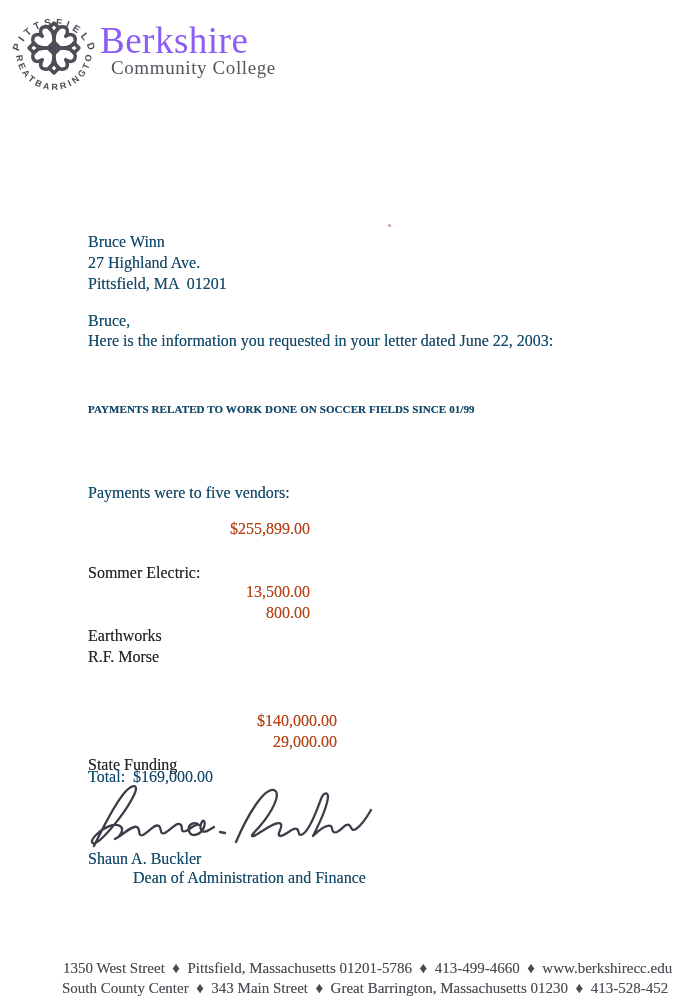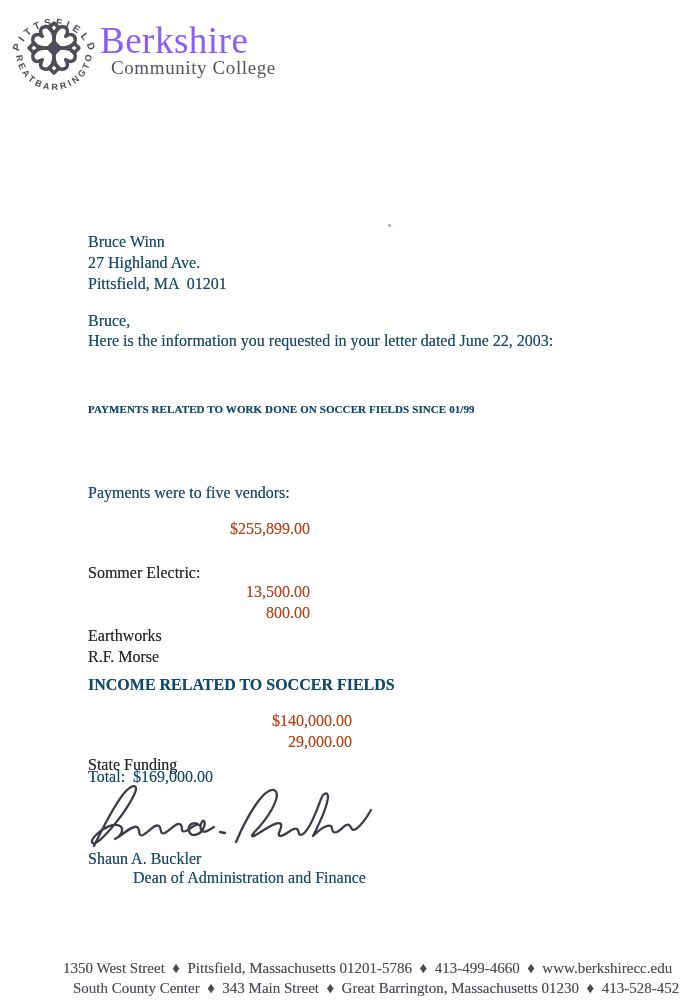--- a/index.html
+++ b/index.html
@@ -26,21 +26,21 @@
     font:16px "Liberation Serif",serif;color:#232328;white-space:pre;
     text-shadow:0 0 .4px rgba(45,45,52,.55);
     margin-top:44px;
   }
   .row .vamt{
     position:absolute;top:0;text-align:right;
     font:16px "Liberation Serif",serif;color:#c2410c;white-space:pre;
     text-shadow:0 0 .4px rgba(45,45,52,.55);
   }
   .vendor-col{left:130px;width:92px;}
-  .income-col{left:169px;width:95px;}
+  .income-col{left:154px;width:95px;}
   .org-name{
     position:absolute;left:100px;top:22px;
     font:37px/1 "Liberation Serif",serif;
     color:#8b5cf6;letter-spacing:.5px;
   }
   .org-sub{
     position:absolute;left:111px;top:58px;
     font:19px/1 "Liberation Serif",serif;
     color:#55555e;letter-spacing:.6px;
   }
@@ -110,21 +110,20 @@
   <div class="row" style="top:583px;">
     <span class="vname">Earthworks</span>
     <span class="vamt vendor-col">13,500.00</span>
   </div>
   <div class="row" style="top:604px;">
     <span class="vname">R.F. Morse</span>
     <span class="vamt vendor-col">800.00</span>
   </div>
 
 
-  <div class="line bold" style="left:88px;top:675px;">INCOME RELATED TO SOCCER FIELDS</div>
 
   <div class="row" style="top:712px;">
     <span class="vname">State Funding</span>
     <span class="vamt income-col">$140,000.00</span>
   </div>
   <div class="row" style="top:733px;">
     <span class="vamt income-col">29,000.00</span>
   </div>
 
   <div class="line" style="left:88px;top:767px;text-align:right;">Total:  $169,000.00</div>
@@ -134,15 +133,15 @@
       <path d="M10,64 C16,52 30,22 42,9 C50,1 55,3 50,13 C43,28 27,48 16,58 C8,65 5,60 12,53 C20,45 30,41 36,44 C41,47 36,55 31,57 C39,53 48,43 53,45 C57,47 53,55 59,53 C66,49 71,41 75,44 C78,46 75,53 81,51 C88,47 93,39 97,43 C99,46 96,51 102,49 C108,46 112,41 115,43 C111,39 103,42 105,49 C107,56 117,53 120,45 C122,39 119,36 117,42 C115,48 119,52 125,48 L130,45"></path>
       <path d="M136,50 l5,1"></path>
       <path d="M152,60 C164,32 180,6 190,8 C198,11 188,30 176,44 C170,51 165,55 170,54 C181,48 193,38 197,42 C199,46 191,54 197,54 C204,52 209,45 213,47 C216,49 213,55 219,52 C226,48 233,28 237,17 C239,11 244,9 244,15 C243,27 233,46 229,54 C235,48 243,42 247,44 C249,46 247,52 253,50 C259,47 261,41 265,43 C268,45 267,50 272,47 C278,43 283,35 287,28"></path>
     </g>
   </svg>
 
   <div class="line" style="left:88px;top:849px;">Shaun A. Buckler</div>
   <div class="line" style="left:88px;top:868px;margin-left:45px;">Dean of Administration and Finance</div>
 
   <div class="footer-line" style="left:63px;top:959px;">1350 West Street  ♦  Pittsfield, Massachusetts 01201-5786  ♦  413-499-4660  ♦  www.berkshirecc.edu</div>
-  <div class="footer-line" style="left:73px;top:979px;">South County Center  ♦  343 Main Street  ♦  Great Barrington, Massachusetts 01230  ♦  413-528-452</div>
+  <div class="footer-line" style="left:62px;top:979px;">South County Center  ♦  343 Main Street  ♦  Great Barrington, Massachusetts 01230  ♦  413-528-452</div>
 
 </div>
 
 </body></html>

